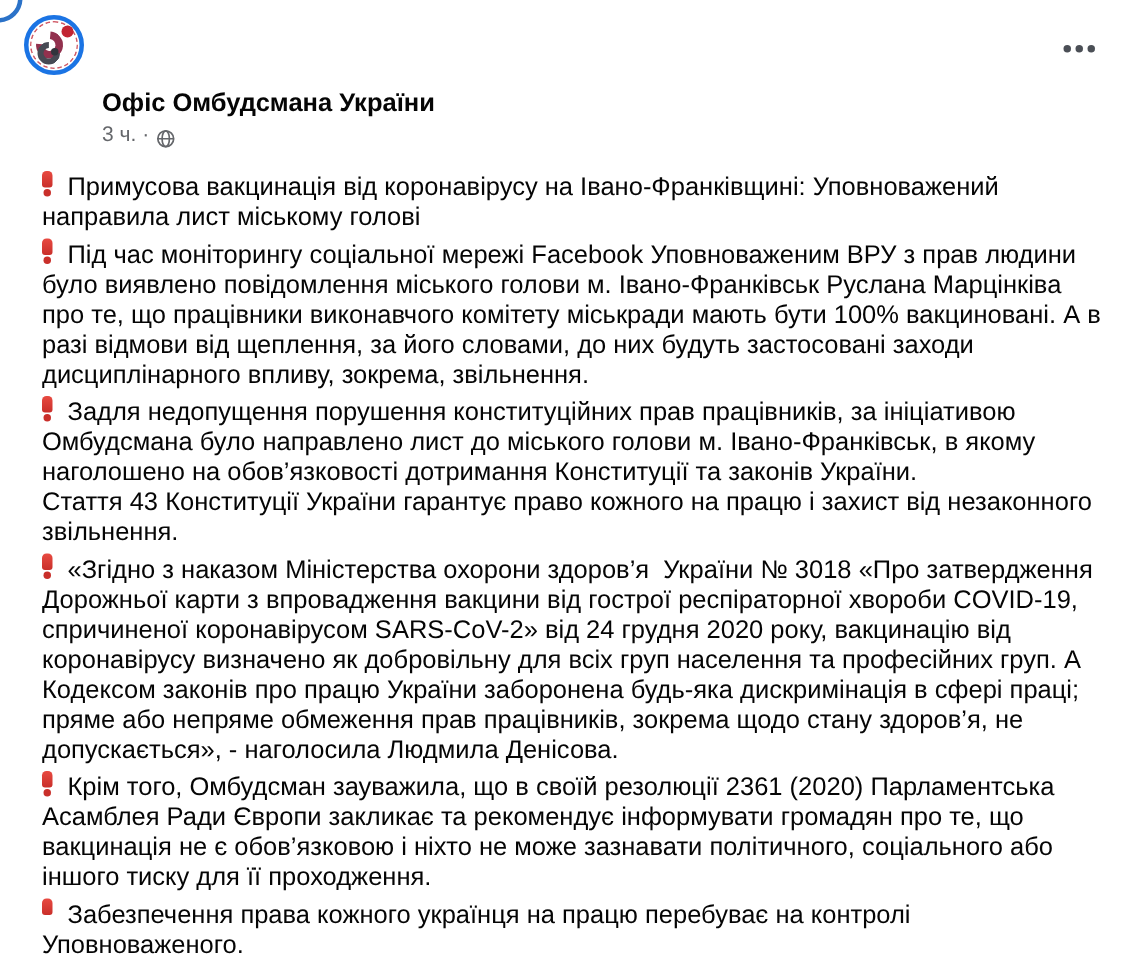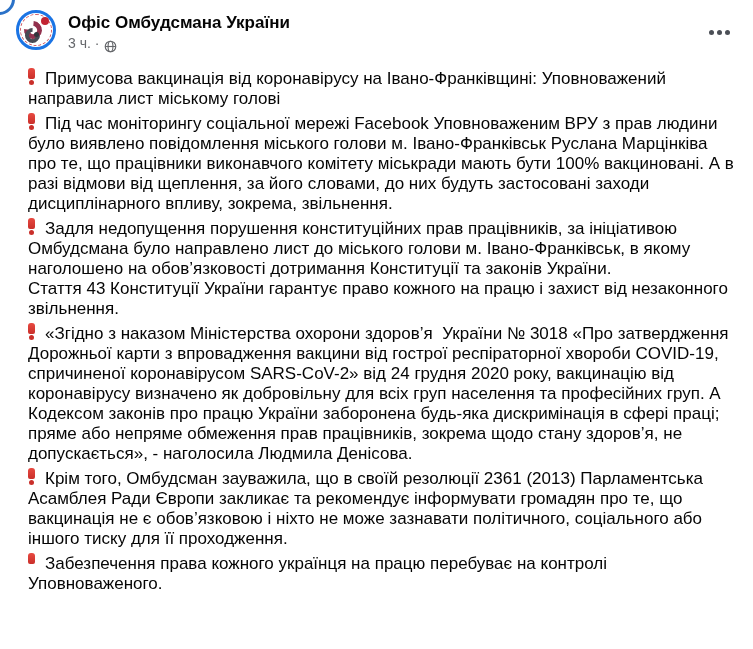--- a/index.html
+++ b/index.html
@@ -40,21 +40,21 @@
     border:5px solid var(--logo-maroon);border-top-color:transparent;
     border-radius:50%;transform:rotate(-40deg);
   }
   .logo-dot-red{position:absolute;top:4px;right:4px;width:8px;height:8px;border-radius:50%;background:var(--logo-red);}
   .logo-arc-gray{
     position:absolute;top:15px;left:6px;width:15px;height:15px;
     border:4px solid var(--logo-gray);border-top-color:transparent;
     border-radius:50%;transform:rotate(45deg);
   }
   .logo-dot-dark{position:absolute;top:19px;left:15px;width:5px;height:5px;border-radius:50%;background:#31343c;}
-  .header-texts{margin-left:12px;padding-top:2px;}
+  .header-texts{margin-left:12px;padding-top:2px;margin-top:46px;}
   .author-name{
     font-size:17px;font-weight:700;color:var(--text-primary);
     line-height:21px;cursor:pointer;display:inline-block;
   }
   .post-meta{
     display:flex;align-items:flex-end;gap:4px;
     font-size:14px;color:var(--text-secondary);line-height:18px;margin-top:1px;
   }
   .meta-sep{font-size:14px;color:var(--text-secondary);}
   .globe{display:inline-block;width:13px;height:13px;}
@@ -129,20 +129,20 @@
       <span class="excl"><span class="bar"></span><span class="dot"></span></span><span class="ptext">Під час моніторингу соціальної мережі Facebook Уповноваженим ВРУ з прав людини було виявлено повідомлення міського голови м. Івано-Франківськ Руслана Марцінківа про те, що працівники виконавчого комітету міськради мають бути 100% вакциновані. А в разі відмови від щеплення, за його словами, до них будуть застосовані заходи дисциплінарного впливу, зокрема, звільнення.</span>
     </p>
     <p>
       <span class="excl"><span class="bar"></span><span class="dot"></span></span><span class="ptext">Задля недопущення порушення конституційних прав працівників, за ініціативою Омбудсмана було направлено лист до міського голови м. Івано-Франківськ, в якому наголошено на обов’язковості дотримання Конституції та законів України.
 Стаття 43 Конституції України гарантує право кожного на працю і захист від незаконного звільнення.</span>
     </p>
     <p>
       <span class="excl"><span class="bar"></span><span class="dot"></span></span><span class="ptext">«Згідно з наказом Міністерства охорони здоров’я  України № 3018 «Про затвердження Дорожньої карти з впровадження вакцини від гострої респіраторної хвороби COVID-19, спричиненої коронавірусом SARS-CoV-2» від 24 грудня 2020 року, вакцинацію від коронавірусу визначено як добровільну для всіх груп населення та професійних груп. А Кодексом законів про працю України заборонена будь-яка дискримінація в сфері праці; пряме або непряме обмеження прав працівників, зокрема щодо стану здоров’я, не допускається», - наголосила Людмила Денісова.</span>
     </p>
     <p>
-      <span class="excl"><span class="bar"></span><span class="dot"></span></span><span class="ptext">Крім того, Омбудсман зауважила, що в своїй резолюції 2361 (2013) Парламентська Асамблея Ради Європи закликає та рекомендує інформувати громадян про те, що вакцинація не є обов’язковою і ніхто не може зазнавати політичного, соціального або іншого тиску для її проходження.</span>
+      <span class="excl"><span class="bar"></span><span class="dot"></span></span><span class="ptext">Крім того, Омбудсман зауважила, що в своїй резолюції 2361 (2020) Парламентська Асамблея Ради Європи закликає та рекомендує інформувати громадян про те, що вакцинація не є обов’язковою і ніхто не може зазнавати політичного, соціального або іншого тиску для її проходження.</span>
     </p>
     <p>
       <span class="excl"><span class="bar"></span></span><span class="ptext">Забезпечення права кожного українця на працю перебуває на контролі Уповноваженого.</span>
     </p>
   </div>
 
 </div>
 
 </body></html>

